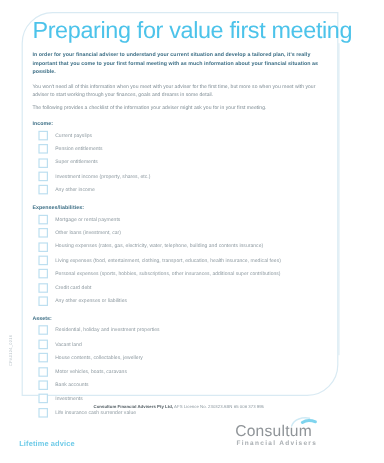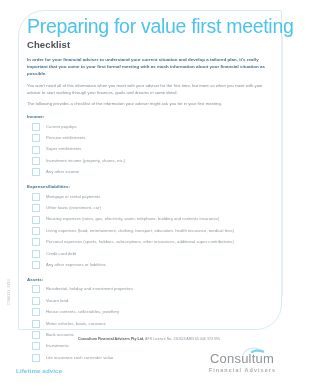--- a/index.html
+++ b/index.html
@@ -149,21 +149,20 @@
     letter-spacing: 0.2px;
     white-space: nowrap;
   }
 
   
   #logo {
     position: absolute;
     left: 196px;
     top: 352px;
     width: 92px;
-    text-align: center;
   }
   #logo-mark {
     position: absolute;
     left: 46px;
     top: -5px;
     width: 22px;
     height: 10px;
   }
   #logo-name {
     color: #8f9498;
@@ -183,21 +182,20 @@
 </style>
 </head>
 <body>
 
 <div id="page-frame"></div>
 <div id="right-rule"></div>
 
 <div id="content">
 
   <h1 id="doc-title">Preparing for value first meeting</h1>
-  <div id="doc-subtitle">Checklist</div>
 
   <p class="lead">In order for your financial adviser to understand your current situation and develop a tailored plan, it's really important that you come to your first formal meeting with as much information about your financial situation as possible.</p>
   <p class="body-para">You won't need all of this information when you meet with your adviser for the first time, but more so when you meet with your adviser to start working through your finances, goals and dreams in some detail.</p>
   <p class="body-para">The following provides a checklist of the information your adviser might ask you for in your first meeting.</p>
 
   <div class="section-head">Income:</div>
   <div>
     <div class="check-row">
       <span class="checkbox"></span>
       <span class="check-label">Current payslips</span>

